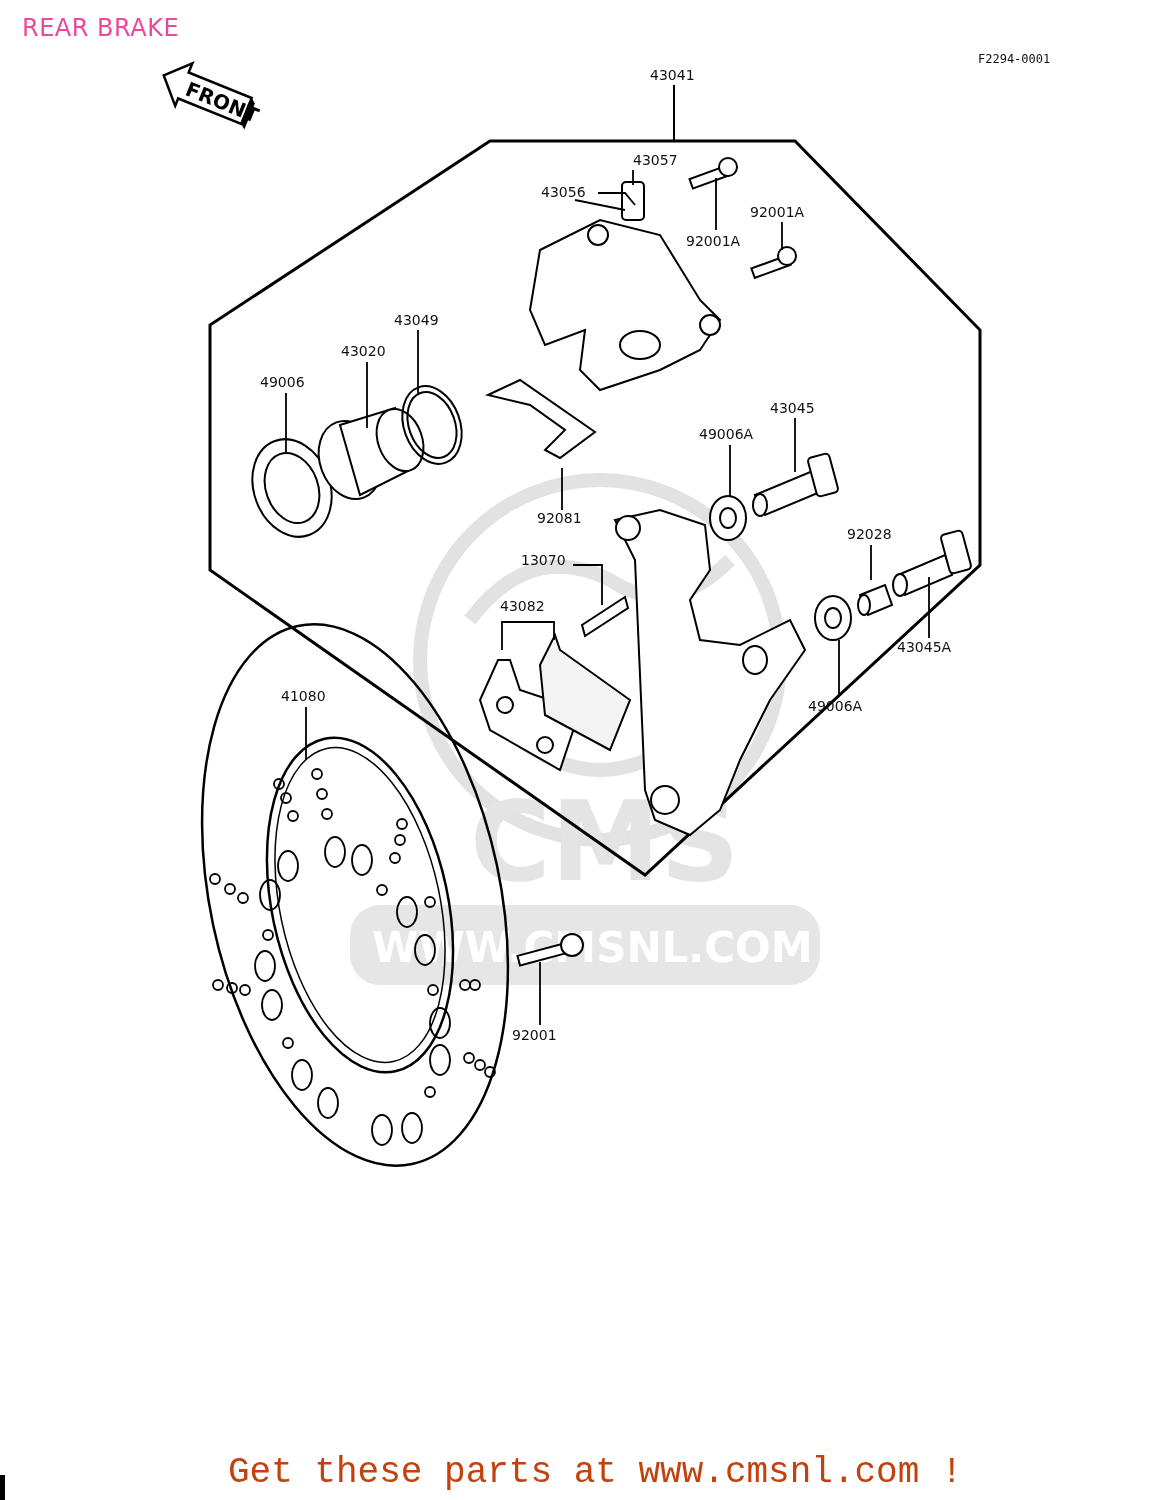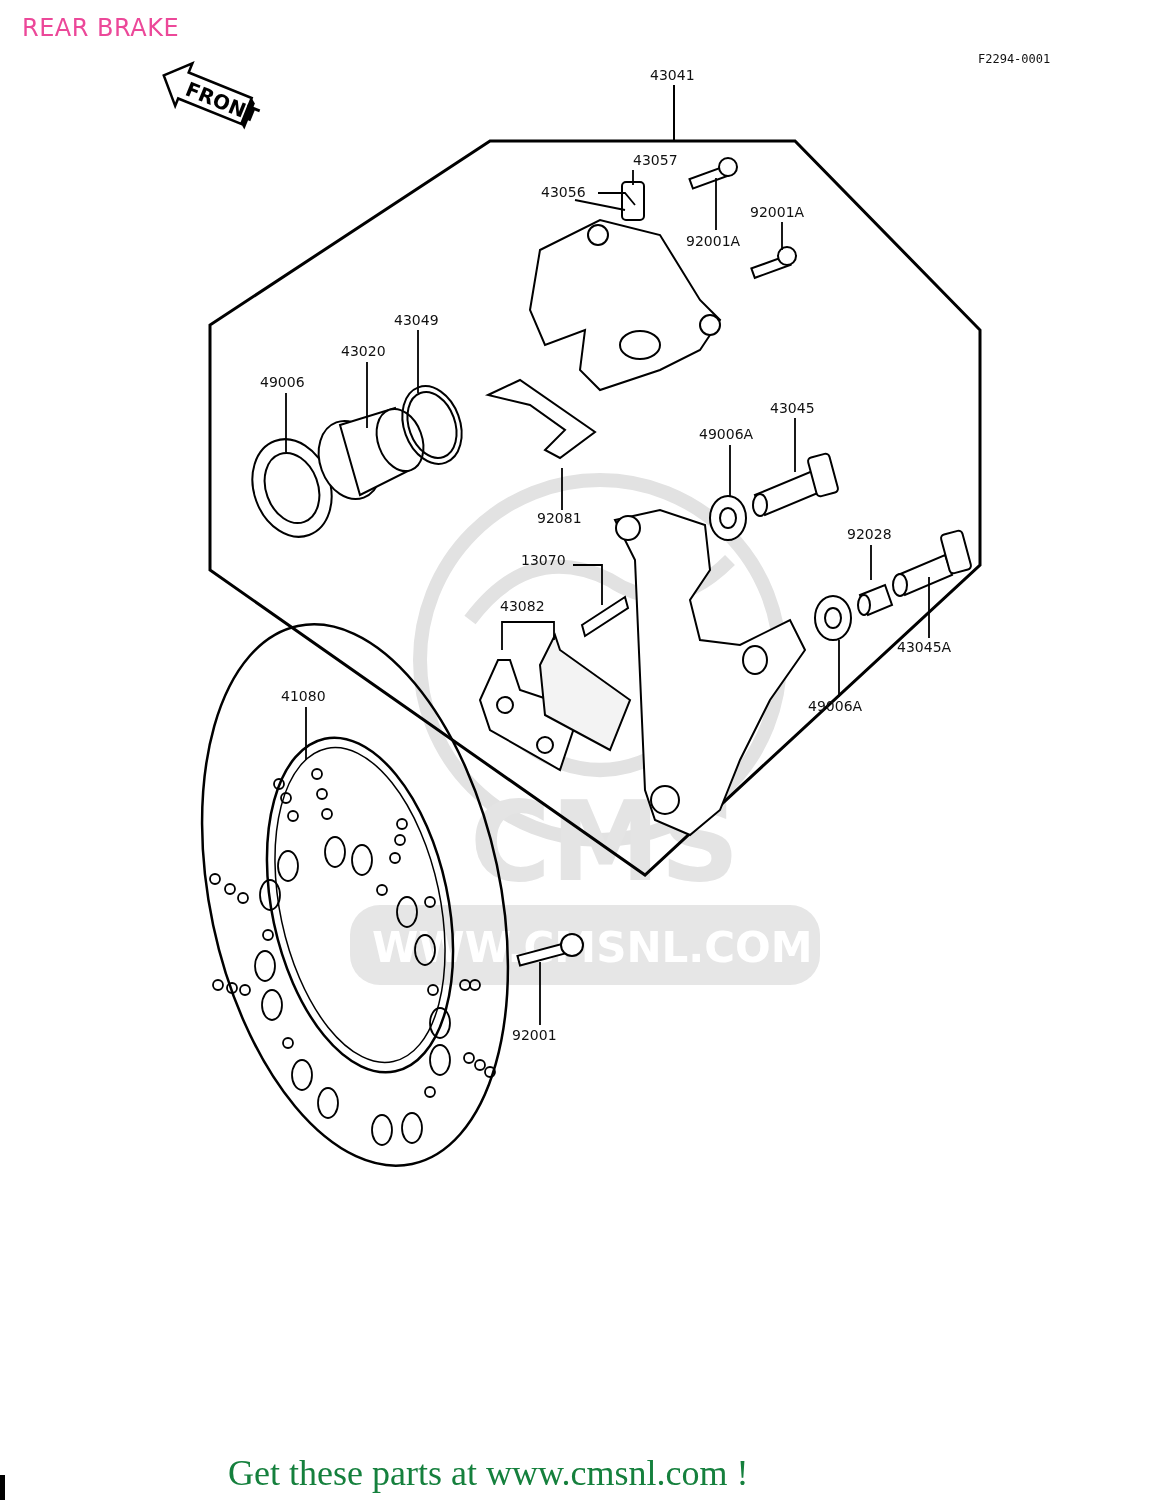--- a/index.html
+++ b/index.html
@@ -1,19 +1,19 @@
 <!DOCTYPE html>
 <html><head>
 <meta charset="utf-8">
 <style>
   html, body { margin:0; padding:0; background:#ffffff; }
   body { width:1171px; height:1500px; position:relative; overflow:hidden; font-family:"DejaVu Sans", sans-serif; }
   .title { position:absolute; left:22px; top:14px; font-size:24px; color:#ec4899; letter-spacing:0.5px; font-family:"DejaVu Sans", sans-serif; }
   .figcode { position:absolute; left:978px; top:36px; font-size:12px; color:#111; font-family:"DejaVu Sans Mono", monospace;margin-top:16px; }
-  .footer { position:absolute; left:228px; top:1452px; font-size:36px; color:#15803d; font-family:Liberation Serif, serif; }
+  .footer { position:absolute; left:228px; top:1452px; font-size:36px; color:#c2410c; font-family:Liberation Mono, monospace; }
   .lbl { font-family:"DejaVu Sans", sans-serif; font-size:14px; fill:#111; }
   svg { position:absolute; left:0; top:0; }
   .mark { position:absolute; left:0; top:1475px; width:5px; height:25px; background:#000; }
 </style>
 </head>
 <body>
 
 <div class="title">REAR BRAKE</div>
 <div class="figcode">F2294-0001</div>
 

